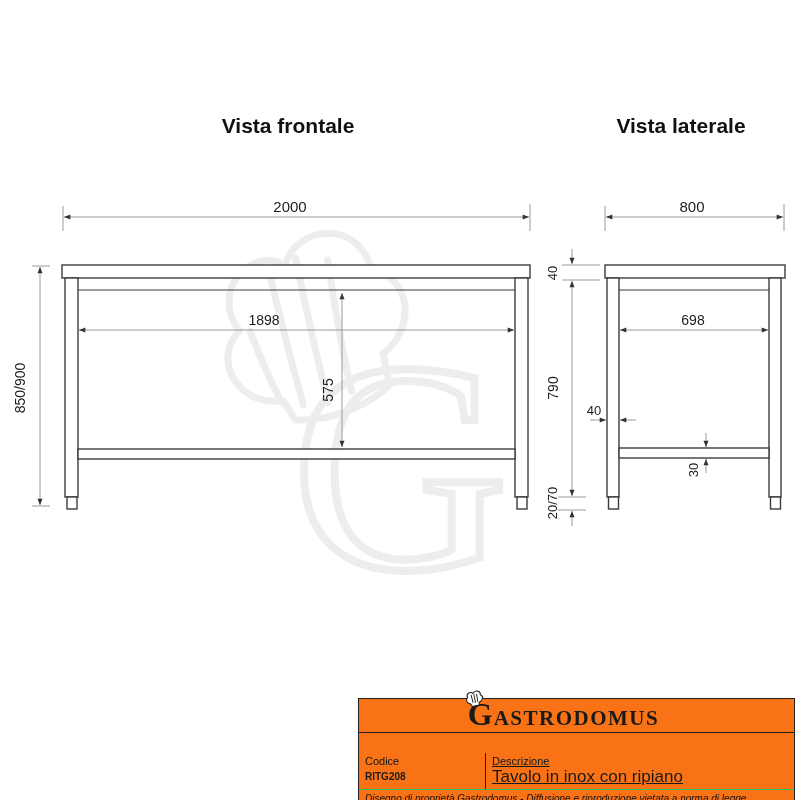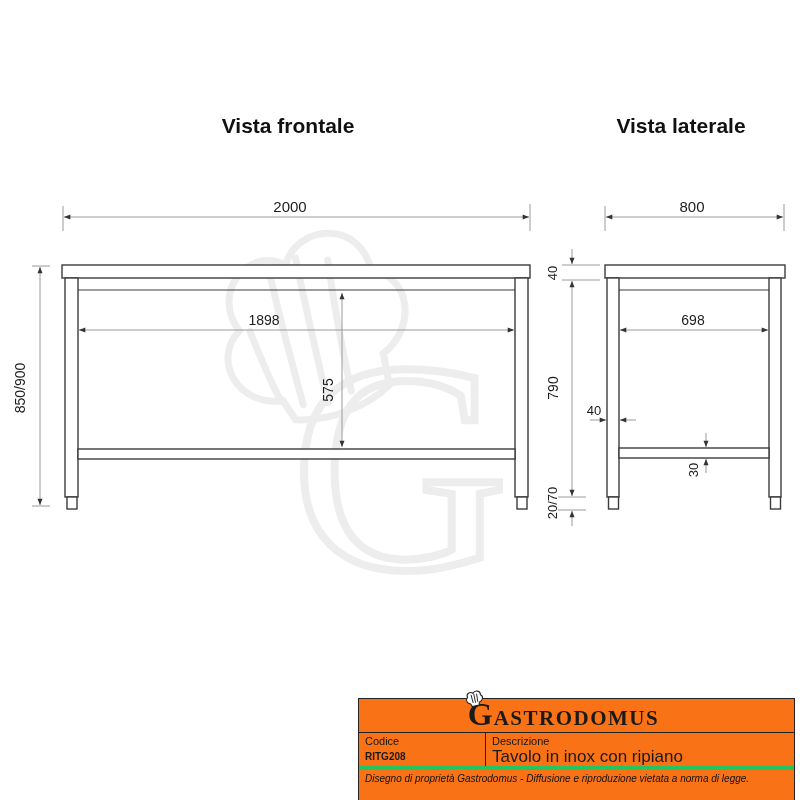--- a/index.html
+++ b/index.html
@@ -23,23 +23,23 @@
   .title-block{
     position:absolute;left:358px;top:698px;width:437px;height:116px;
     border:1.5px solid #222;box-sizing:border-box;background:#f97316;
   }
   .tb-logo-row{height:34px;border-bottom:1px solid #222;display:flex;align-items:flex-end;
     justify-content:center;padding-right:26px;box-sizing:border-box;position:relative;}
   .logo-wrap{position:relative;line-height:1;white-space:nowrap;padding-bottom:2px;}
   .logo-initial{font-family:"Liberation Serif",serif;font-weight:bold;font-size:32px;letter-spacing:1px;}
   .logo-rest{font-family:"Liberation Serif",serif;font-weight:bold;font-size:21px;letter-spacing:1.5px;}
   .logo-hat{position:absolute;left:-5px;top:-9px;transform:rotate(-12deg);}
-  .tb-mid-row{height:37px;display:flex;border-bottom:4px solid #22c55e;box-sizing:border-box;}
+  .tb-mid-row{height:37px;display:flex;border-bottom:1px solid #22c55e;box-sizing:border-box;margin-top:20px;}
   .tb-cell-code{width:127px;border-right:1px solid #222;box-sizing:border-box;padding:2px 0 0 6px;}
-  .tb-cell-desc{flex:1;padding:2px 0 0 6px;}
+  .tb-cell-desc{flex:1;padding:2px 0 0 6px;text-decoration:underline;}
   .tb-label{font-size:11px;color:#161616;line-height:13px;}
   .tb-code-value{font-size:10px;font-weight:bold;line-height:17px;}
   .tb-desc-value{font-size:17px;line-height:17px;}
   .tb-footer-row{font-size:10px;padding:3px 0 0 6px;color:#111;font-style:italic;}
 </style>
 </head>
 <body>
 
 <div id="canvas">
 

